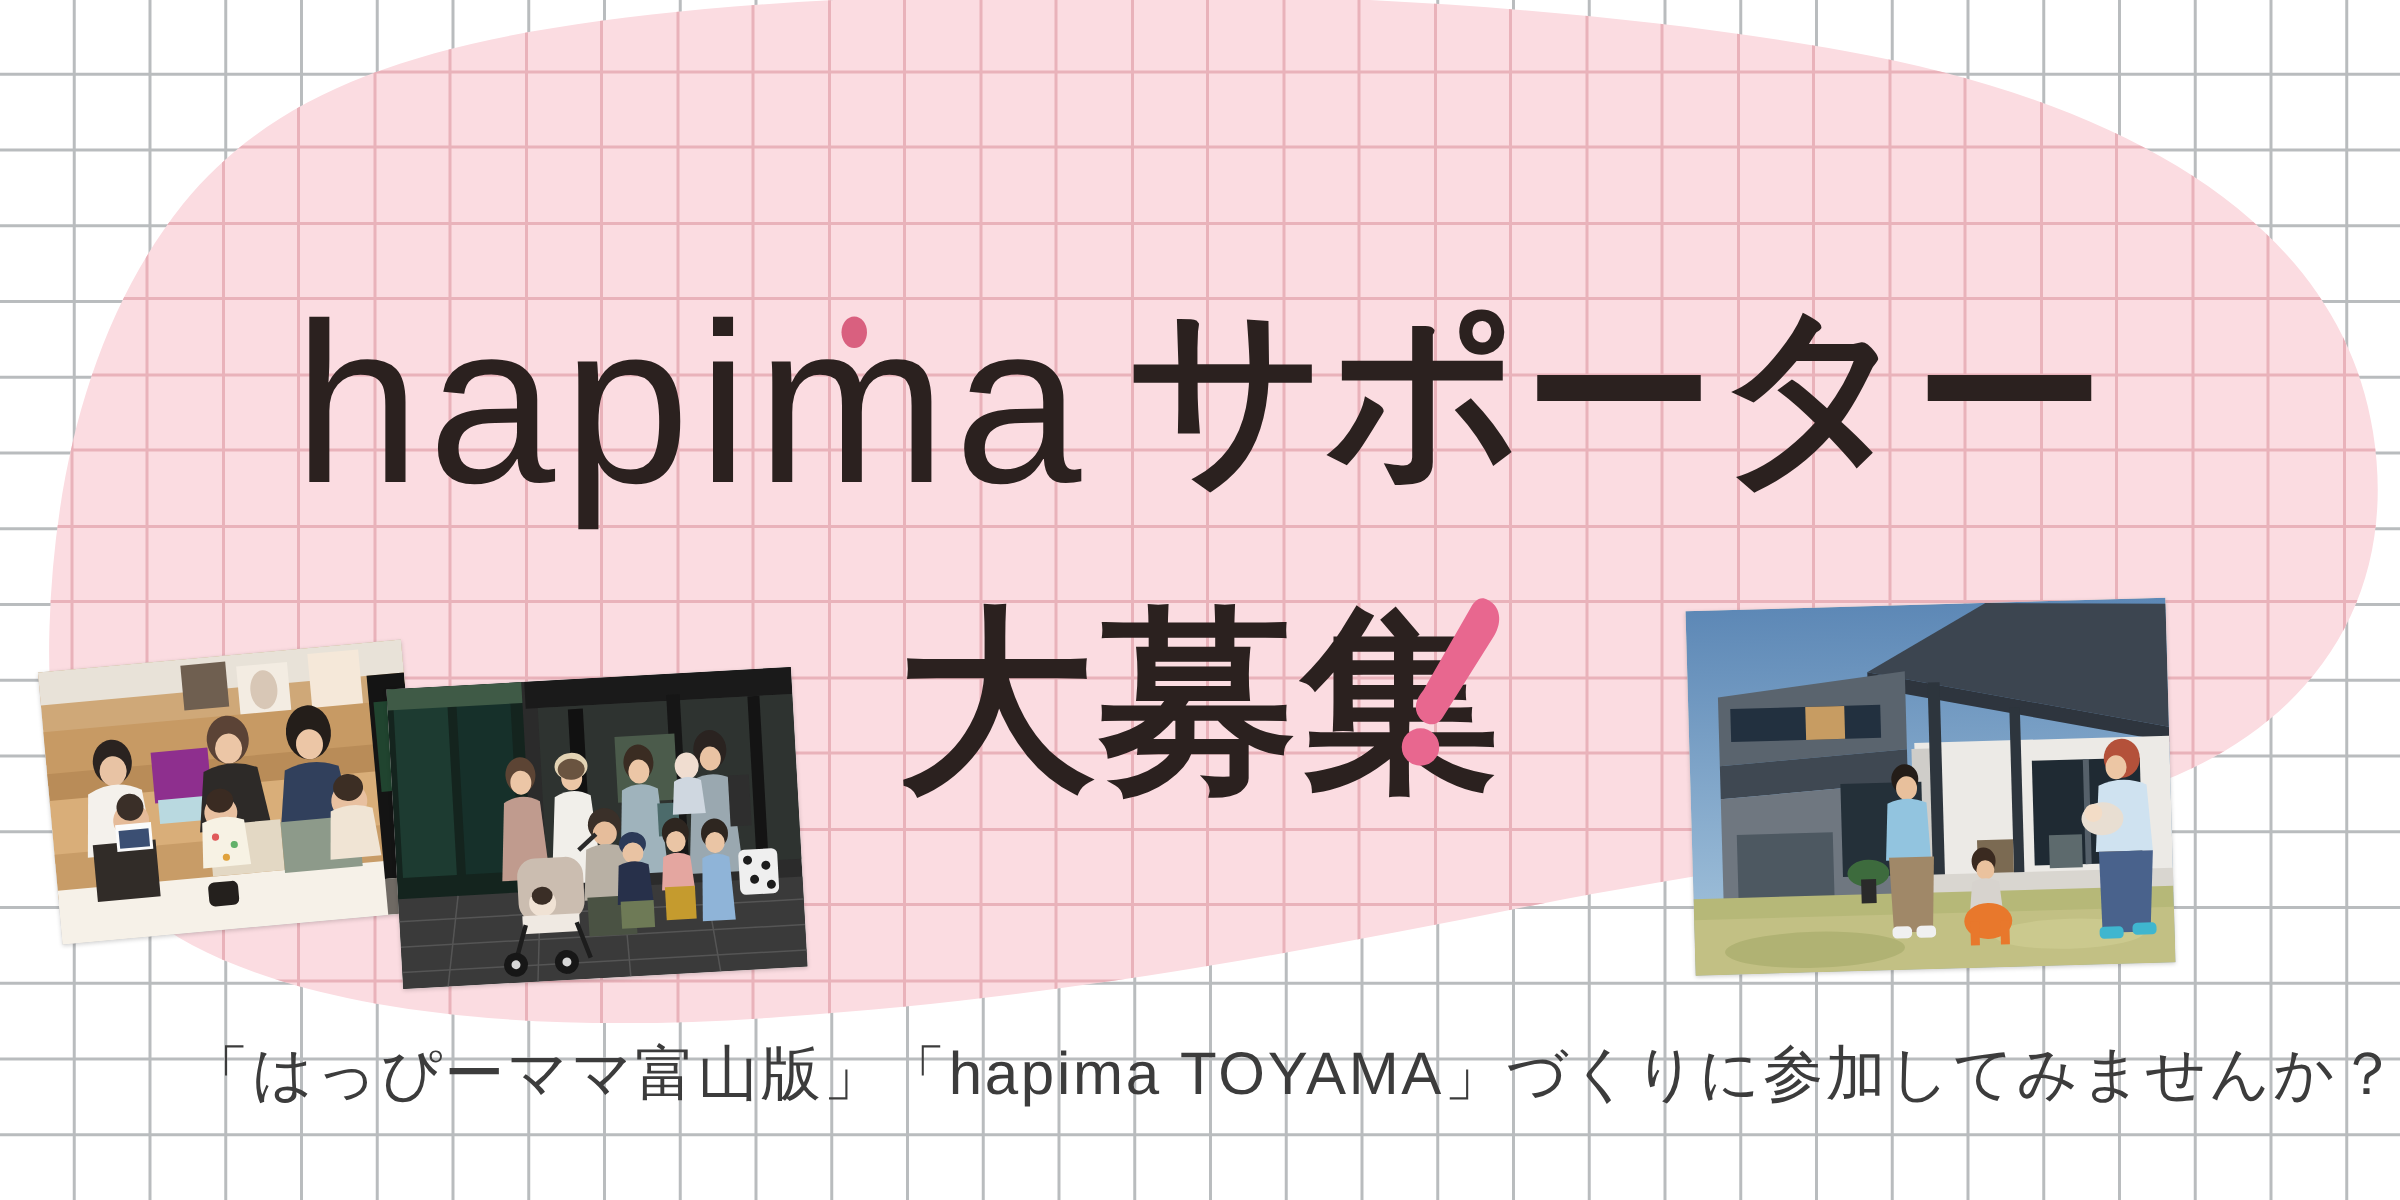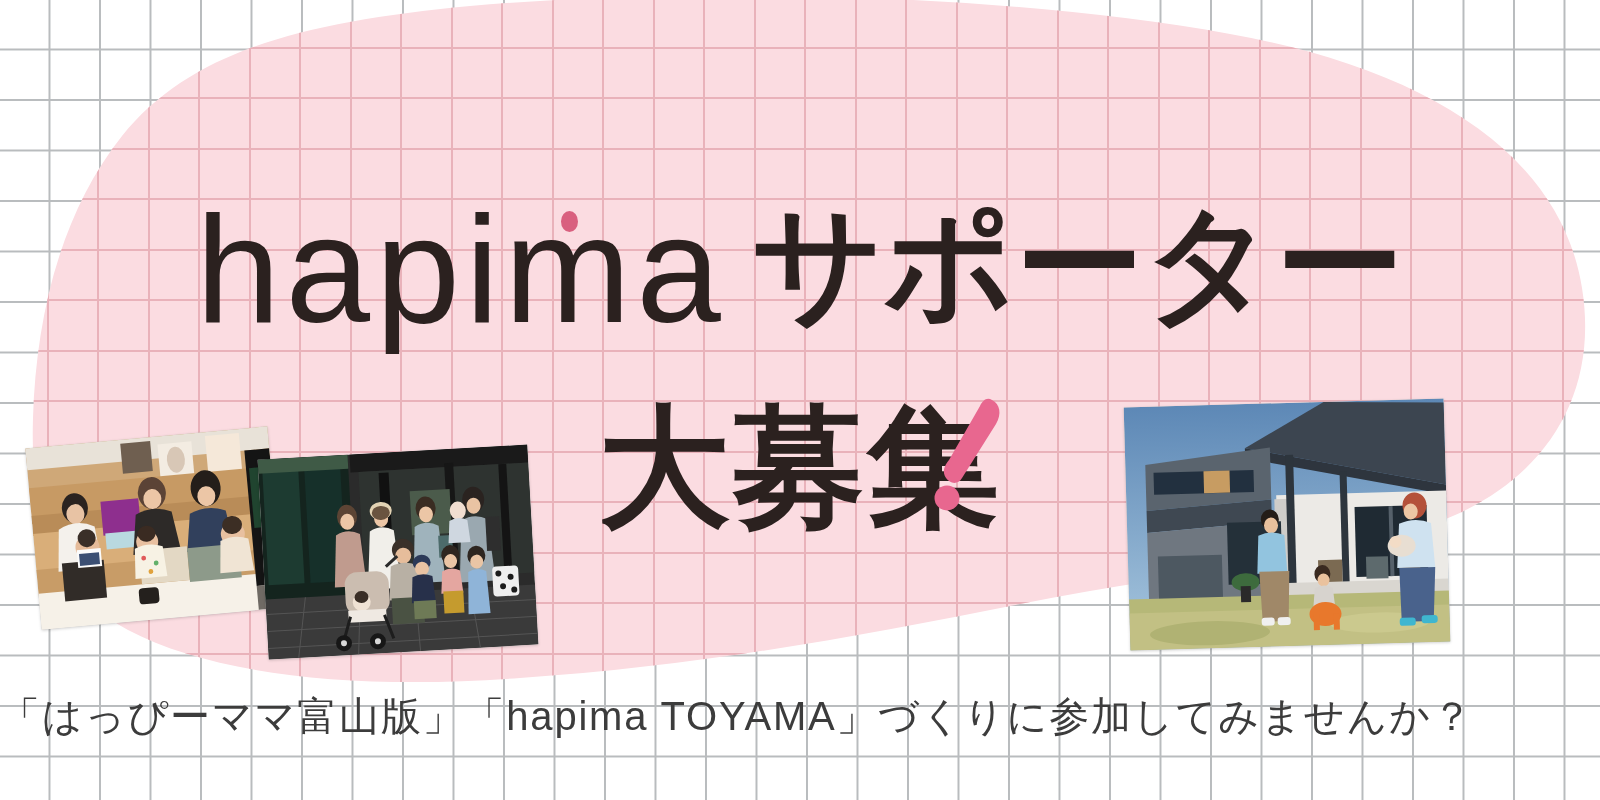--- a/index.html
+++ b/index.html
@@ -83,21 +83,21 @@
   }
   #photo-house{
     left:1127px;top:403px;width:320px;height:243px;
     transform:rotate(-1.6deg);
     box-shadow:0 1px 3px rgba(0,0,0,.18);
   }
 
   
   .caption{
     position:absolute;left:0;top:694px;width:1600px;
-    text-align:left;white-space:nowrap;
+    text-align:right;white-space:nowrap;
     font-size:40px;color:#3c3c3c;letter-spacing:.045em;
     line-height:1.1;font-weight:400;
   }
 </style>
 </head>
 <body>
 
 <div class="stage">
 
   <div class="grid-bg"></div>

